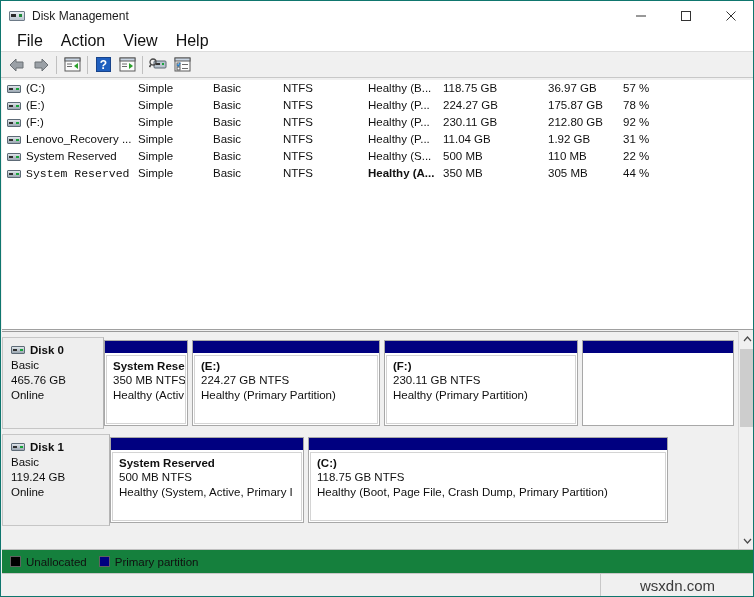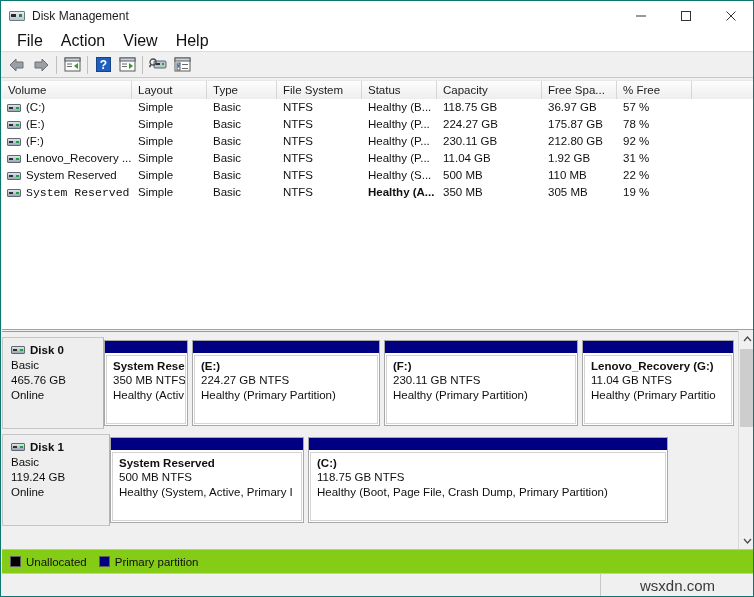--- a/index.html
+++ b/index.html
@@ -285,21 +285,21 @@
     left: 0; top: 17px;
     width: 16px; height: 184px;
     background: #f0f0f0;
   }
 
   
   .legend {
     position: absolute;
     left: 1px; top: 548px;
     width: 752px; height: 24px;
-    background: #84cc16;
+    background: #15803d;
     display: flex;
     align-items: center;
     padding-left: 8px;
     border-top: 1px solid #c0c0c0;
   }
   .legend-item {
     display: flex;
     align-items: center;
     margin-right: 12px;
     font-size: 11.5px;
@@ -427,31 +427,20 @@
         <rect x="3" y="6" width="3" height="3" fill="none" stroke="#5a5a5a" stroke-width="1"></rect>
         <rect x="3" y="10" width="3" height="3" fill="none" stroke="#5a5a5a" stroke-width="1"></rect>
         <path d="M3.2 7.5 L4.3 8.8 L6.2 5.8" fill="none" stroke="#1f7fd0" stroke-width="1.2"></path>
         <line x1="8" y1="7.5" x2="14" y2="7.5" stroke="#6a6a6a" stroke-width="1"></line>
         <line x1="8" y1="11.5" x2="14" y2="11.5" stroke="#6a6a6a" stroke-width="1"></line>
       </svg>
     </div>
   </div>
 
   <div class="listpane">
-    <div class="lv-header" id="lvHeader">
-        <div class="col" style="width: 130px;">Volume</div>
-        <div class="col" style="width: 75px;">Layout</div>
-        <div class="col" style="width: 70px;">Type</div>
-        <div class="col" style="width: 85px;">File System</div>
-        <div class="col" style="width: 75px;">Status</div>
-        <div class="col" style="width: 105px;">Capacity</div>
-        <div class="col" style="width: 75px;">Free Spa...</div>
-        <div class="col" style="width: 75px;">% Free</div>
-        <div class="col" style="width: 62px;"></div>
-      </div>
     <div class="lv-body" id="lvBody">
         <div class="lv-row">
           <div class="lv-cell vol" style="width: 130px;">
             <span class="vol-icon">
               <span class="l"></span>
               <span class="g"></span>
             </span>
             <span>(C:)</span>
           </div>
           <div class="lv-cell" style="width: 75px;">Simple</div>
@@ -538,21 +527,21 @@
               <span class="g"></span>
             </span>
             <span>System Reserved (...</span>
           </div>
           <div class="lv-cell" style="width: 75px;">Simple</div>
           <div class="lv-cell" style="width: 70px;">Basic</div>
           <div class="lv-cell" style="width: 85px;">NTFS</div>
           <div class="lv-cell" style="width: 75px; font-weight: bold;">Healthy (A...</div>
           <div class="lv-cell" style="width: 105px;">350 MB</div>
           <div class="lv-cell" style="width: 75px;">305 MB</div>
-          <div class="lv-cell" style="width: 75px;">19 %</div>
+          <div class="lv-cell" style="width: 75px;">44 %</div>
           <div class="lv-cell" style="flex: 1 1 0%;"></div>
         </div>
       </div>
   </div>
 
   <div class="graphpane">
     <div class="gp-inner" id="gpInner">
         <div class="disk-row">
           <div class="disk-info">
             <div class="dtitle">
@@ -586,25 +575,20 @@
             <div class="part" style="width: 194px;">
               <div class="bar" style="background:#000080"></div>
               <div class="body">
                 <div class="name">(F:)</div>
                 <div class="ln">230.11 GB NTFS</div>
                 <div class="ln">Healthy (Primary Partition)</div>
               </div>
             </div>
             <div class="part" style="width: 152px;">
               <div class="bar" style="background:#000080"></div>
-              <div class="body">
-                <div class="name">Lenovo_Recovery  (G:)</div>
-                <div class="ln">11.04 GB NTFS</div>
-                <div class="ln">Healthy (Primary Partitio</div>
-              </div>
             </div>
           </div>
         </div>
         <div class="disk-row">
           <div class="disk-info">
             <div class="dtitle">
               <span class="disk-icon">
                 <span class="l"></span>
                 <span class="g"></span>
               </span>

